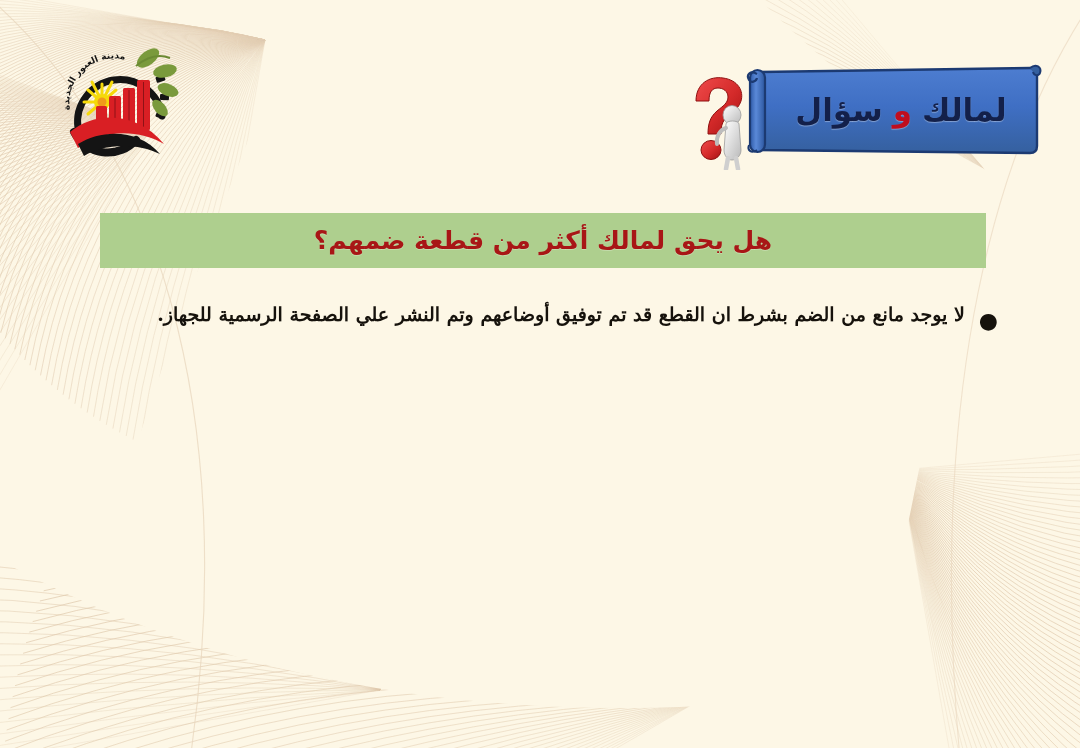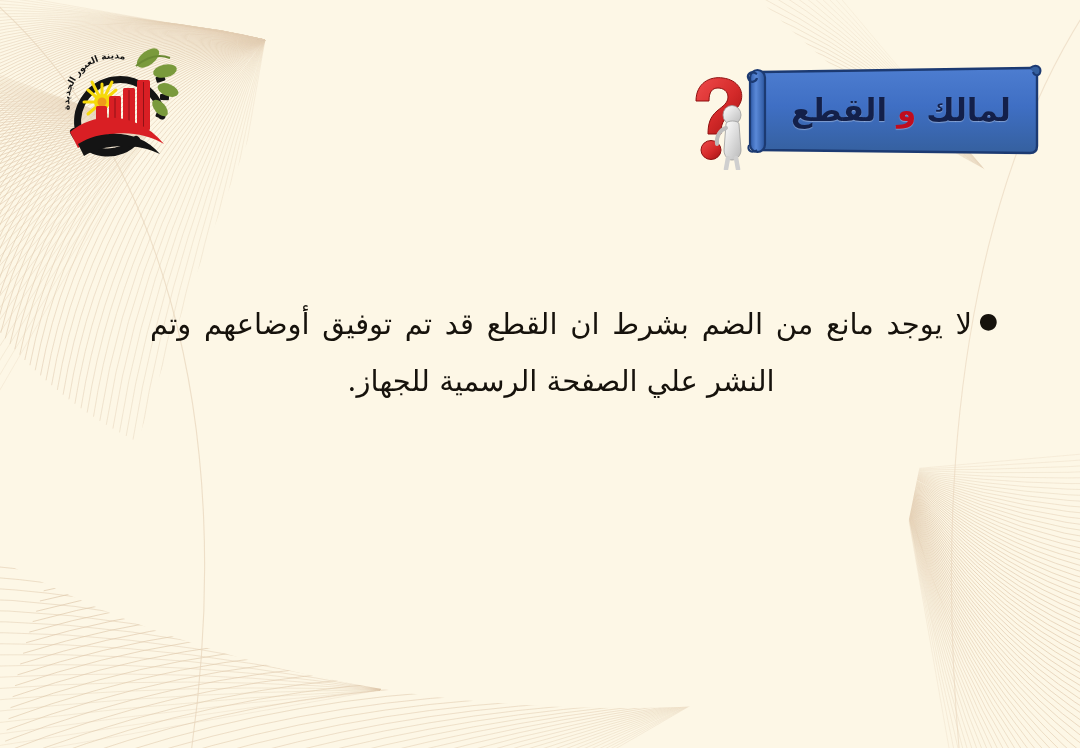--- a/index.html
+++ b/index.html
@@ -116,23 +116,23 @@
     width: 12px;
     margin-top: 14px;
     font-size: 22px;
     line-height: 1;
     color: #16120c;
     text-align: center;
   }
   #answer-text {
     flex: 1 1 auto;
     font-family: "DejaVu Serif", serif;
-    font-size: 29px;
+    font-size: 19px;
     line-height: 1.95;
-    font-weight: normal;
+    font-weight: bold;
     color: #16120c;
     text-align: justify;
     text-align-last: center;
     direction: rtl;
     margin-left: 32px;
   }
 </style>
 </head>
 <body>
 
@@ -856,23 +856,26 @@
 
       <path d="M15,88 C9,92 5,88 7,83" fill="none" stroke="#1c3a72" stroke-width="2"></path>
 
       <path d="M288,6 C294,1 300,5 298,11 C297,14 292,14 291,10" fill="#35609f" stroke="#1c3a72" stroke-width="2"></path>
     </svg>
     <div id="banner-text">
       <span>لمالك</span>
       <span style="width:10px;display:inline-block"></span>
       <span class="conj">و</span>
       <span style="width:10px;display:inline-block"></span>
-      <span>القطع</span>
+      <span>سؤال</span>
     </div>
   </div>
 
+  <div id="question-bar">
+    <span id="question-text">هل يحق لمالك أكثر من قطعة ضمهم؟</span>
+  </div>
 
   <div id="answer-block">
     <div id="answer-bullet">●</div>
     <div id="answer-text">لا يوجد مانع من الضم بشرط ان القطع قد تم توفيق أوضاعهم وتم النشر علي الصفحة الرسمية للجهاز.</div>
   </div>
 
 </div>
 
 </body></html>

